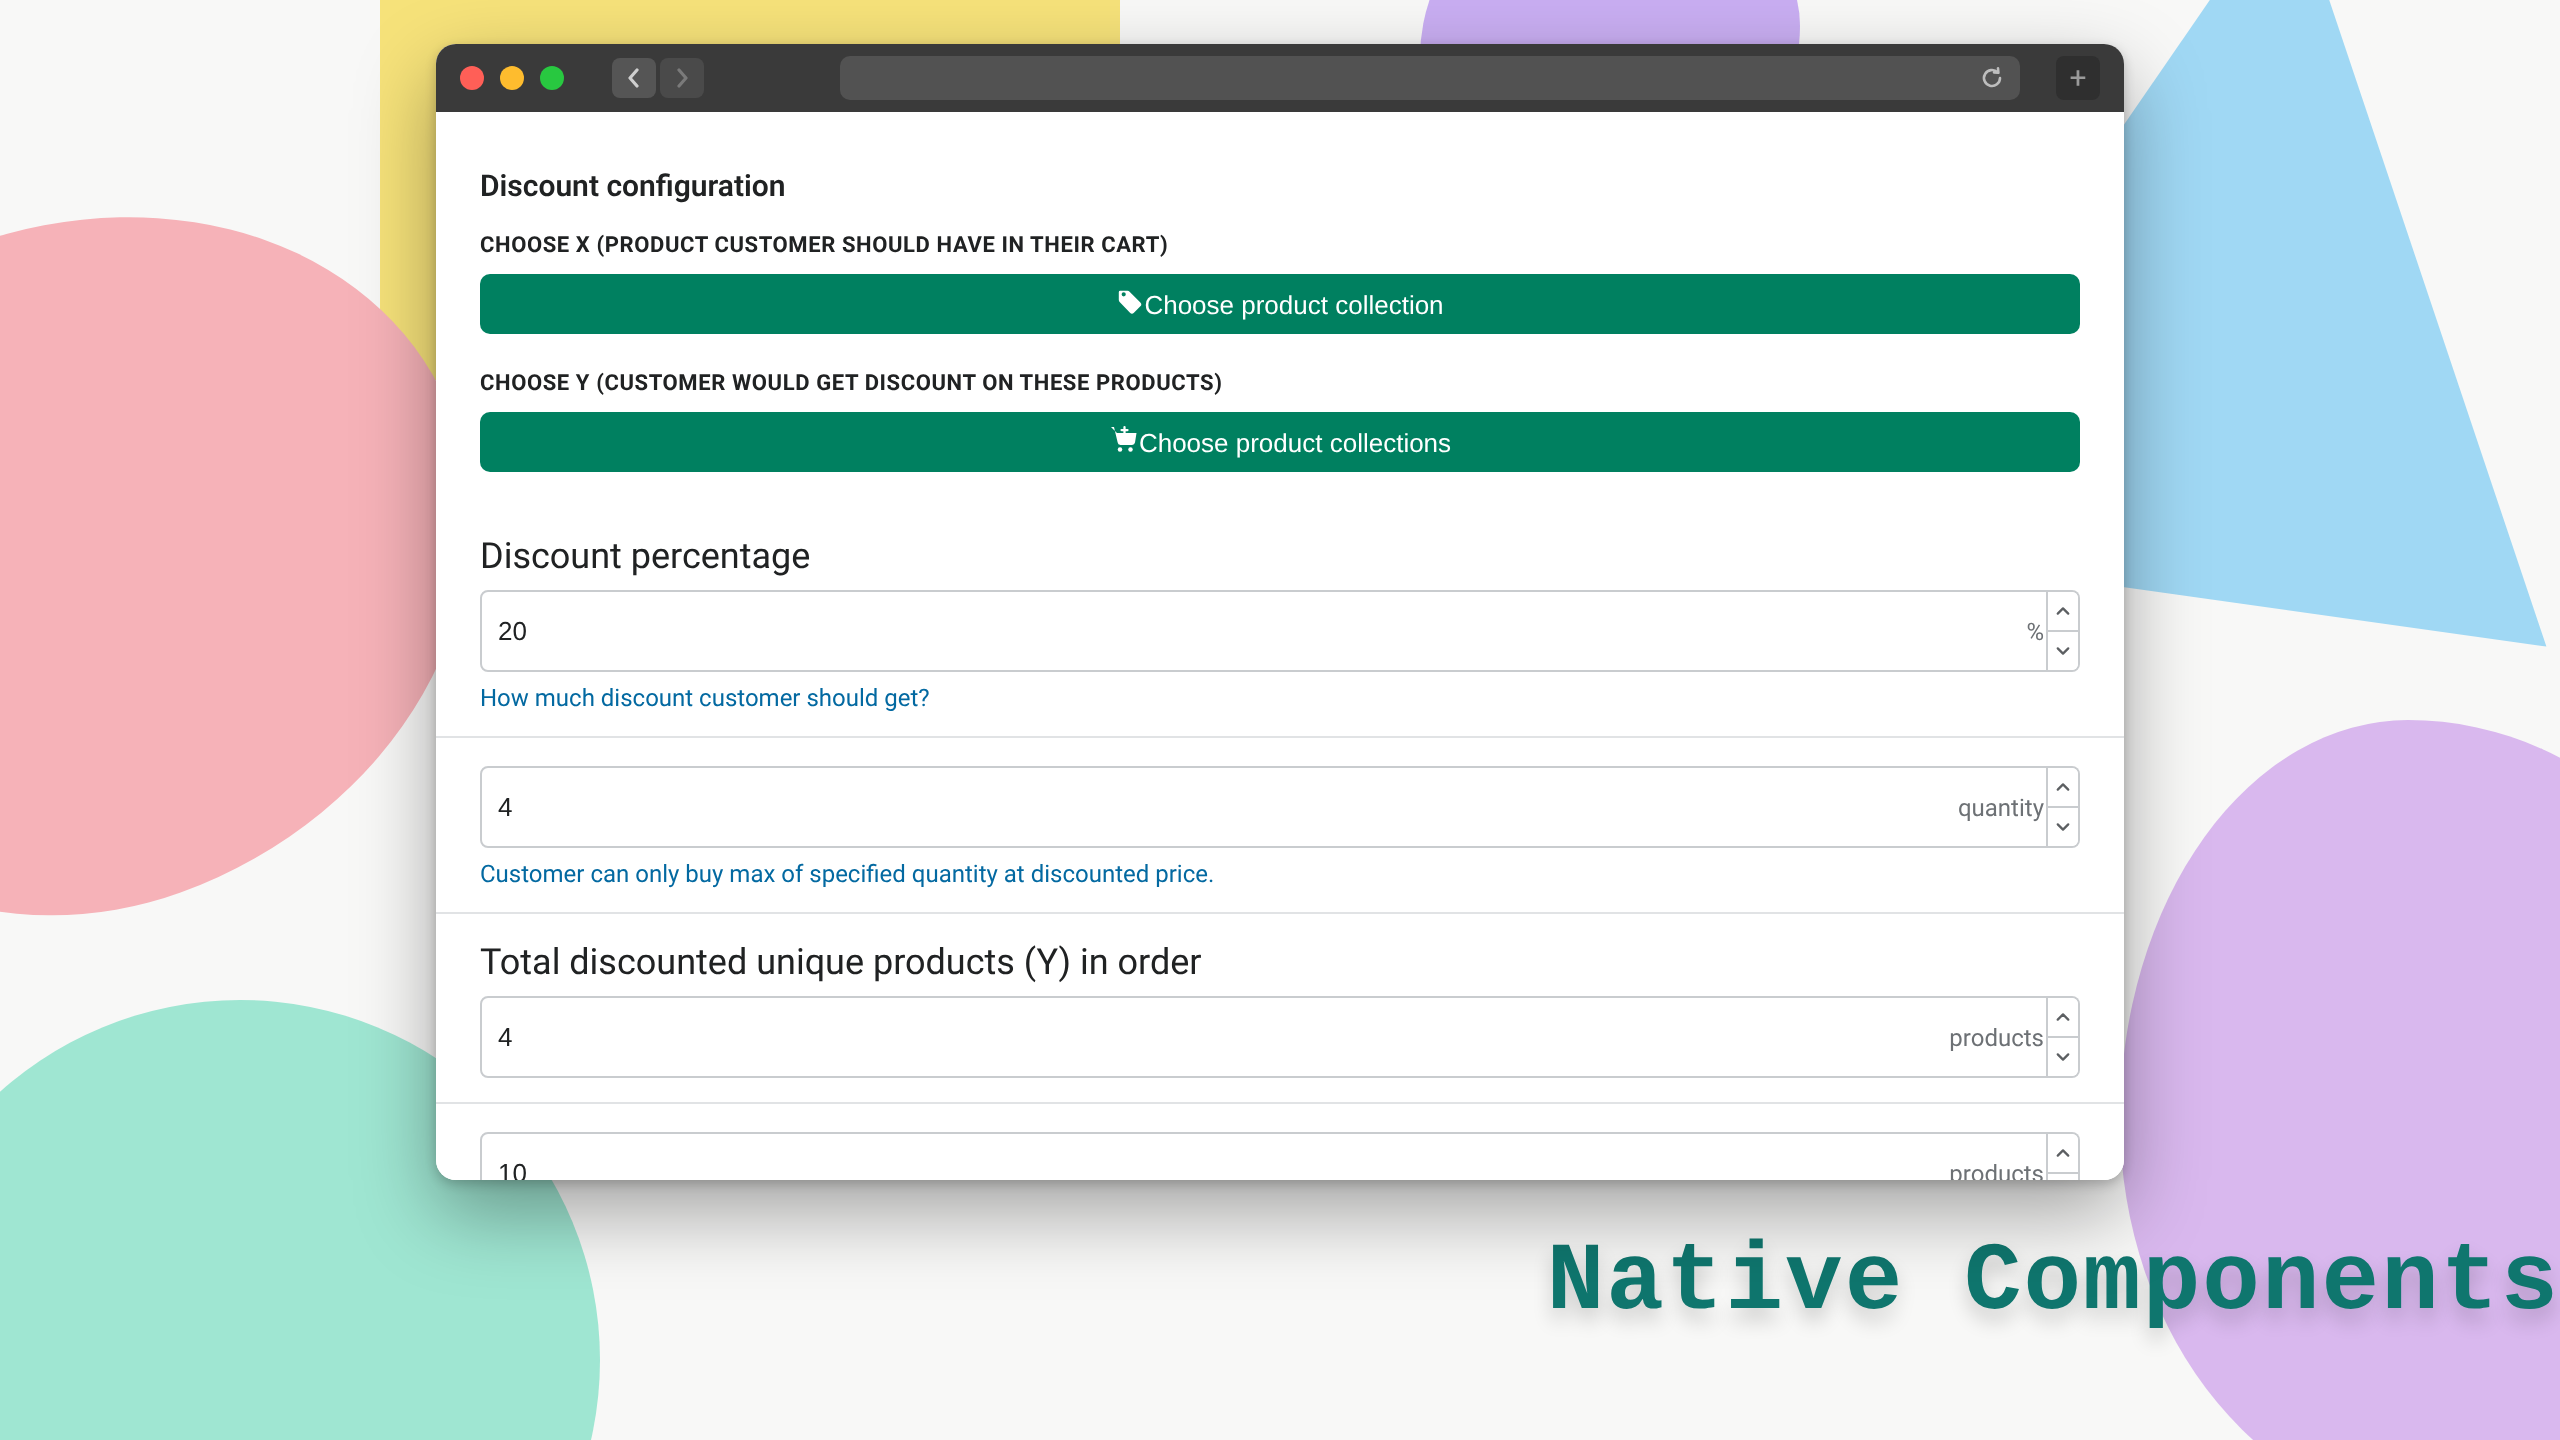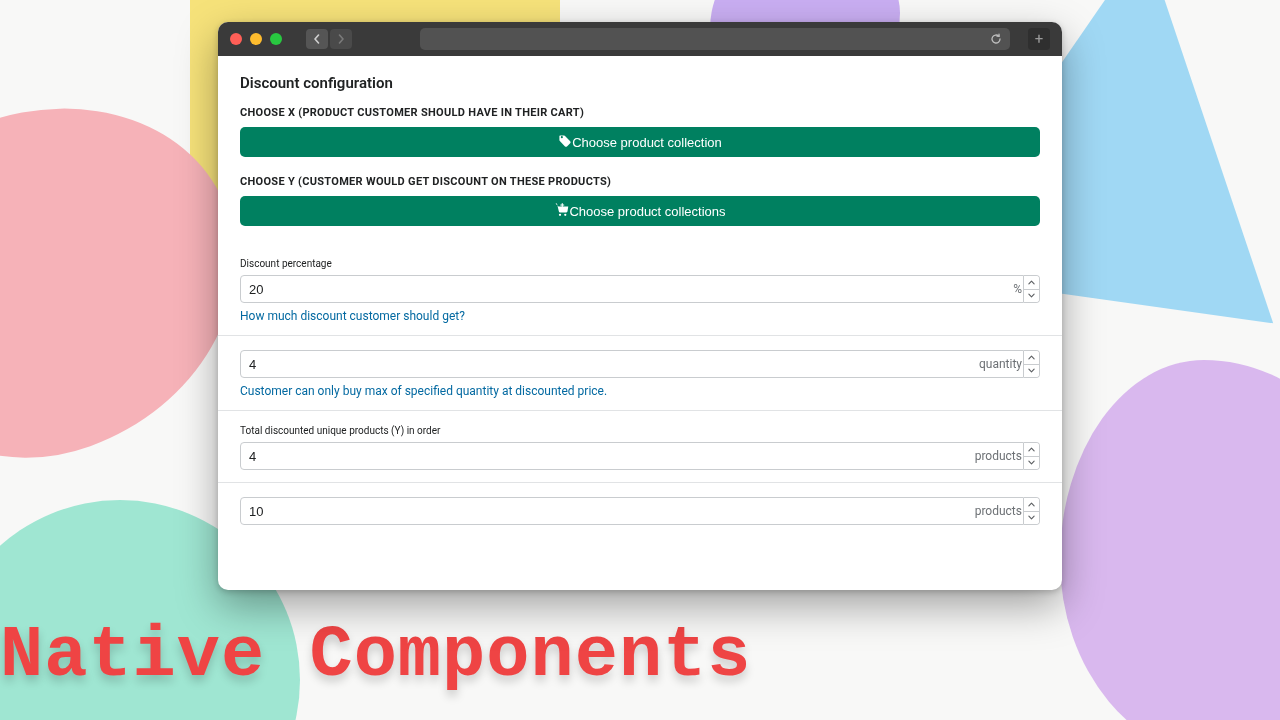--- a/index.html
+++ b/index.html
@@ -9,23 +9,23 @@
   
   .blob { position: absolute; }
   .blob-yellow { left: 190px; top: -40px; width: 370px; height: 230px; background: #f6e27a; border-radius: 8px; }
   .blob-pink { left: -140px; top: 110px; width: 380px; height: 340px; background: #f6b2b8; border-radius: 48% 52% 55% 45% / 55% 48% 52% 45%; transform: rotate(-20deg); }
   .blob-teal { left: -60px; top: 500px; width: 360px; height: 360px; background: #9fe6d2; border-radius: 50%; }
   .blob-lilac { right: -100px; top: 360px; width: 320px; height: 400px; background: #d9b8ee; border-radius: 45% 55% 48% 52% / 50% 48% 52% 50%; }
   .blob-violet { left: 710px; top: -60px; width: 190px; height: 170px; background: #c9aef2; border-radius: 48% 52% 60% 40% / 55% 45% 60% 40%; }
   .blob-blue-tri { position:absolute; right:-20px; top:-60px; width:0; height:0; border-left:180px solid transparent; border-right:180px solid transparent; border-bottom:360px solid #a0d8f4; transform: rotate(8deg); }
 
   .hero-text {
-    position: absolute; left: 0; right: 0; top: 615px; text-align: left;
-    font-family: "Courier New", monospace; font-weight: 700; font-size: 72px;
-    letter-spacing: 1px; color: #ef4444;
+    position: absolute; left: 0; right: 0; top: 615px; text-align: right;
+    font-family: "Courier New", monospace; font-weight: 700; font-size: 48px;
+    letter-spacing: 1px; color: #0f766e;
     text-shadow: 0 6px 10px rgba(0,0,0,0.18);
   }
 
   
   .browser {
     position: absolute; left: 218px; top: 22px; width: 844px; height: 568px;
     background: #fff; border-radius: 10px; overflow: hidden;
     box-shadow: 0 16px 40px rgba(0,0,0,0.35), 0 2px 6px rgba(0,0,0,0.2);
   }
   .titlebar {
@@ -34,38 +34,38 @@
   .tl-dot { width: 12px; height: 12px; border-radius: 50%; }
   .tl-red { background: #ff5f57; } .tl-yellow { background: #febc2e; } .tl-green { background: #28c840; }
   .nav-group { display:flex; margin-left: 16px; }
   .nav-btn { width: 22px; height: 20px; background:#555; border-radius:4px; display:flex; align-items:center; justify-content:center; }
   .nav-btn + .nav-btn { margin-left:2px; background:#4a4a4a; }
   .nav-btn svg { width:10px; height:10px; }
   .url-bar { flex:1; height:22px; background:#525252; border-radius:5px; margin: 0 10px 0 60px; display:flex; align-items:center; justify-content:flex-end; padding:0 8px; }
   .refresh { color:#bdbdbd; }
   .new-tab { width:22px; height:22px; background:#2f2f2f; border-radius:4px; display:flex; align-items:center; justify-content:center; color:#9a9a9a; font-size:15px; }
 
-  .page { padding: 18px 22px 14px; background:#fff; }
+  .page { padding: 28px 22px 14px; background:#fff; }
   .page-title { font-size: 15px; font-weight: 600; color:#202223; margin-bottom: 14px; }
 
   .section-label { font-size: 11px; font-weight: 700; letter-spacing: .3px; color:#202223; margin-bottom: 8px; text-transform: uppercase; }
   .big-btn {
     width:100%; height:30px; background:#008060; color:#fff; border:none; border-radius:5px;
     display:flex; align-items:center; justify-content:center; gap:0;
     font-size:13px; font-weight:500; cursor:pointer;
   }
   .section { margin-bottom: 18px; }
 
   .divider { height:1px; background:#e1e3e5; margin: 0 -22px; }
 
   .field { padding: 14px 0 12px; }
-  .field-label { font-size: 10px; color:#202223; margin-bottom: 6px; }
+  .field-label { font-size: 18px; color:#202223; margin-bottom: 6px; }
   .input-wrap { position:relative; display:flex; align-items:stretch; }
   .num-input {
-    flex:1; height:28px; border:1px solid #c9cccf; border-radius:4px 0 0 4px;
+    flex:1; height:41px; border:1px solid #c9cccf; border-radius:4px 0 0 4px;
     padding: 0 8px; font-size:13px; color:#202223; background:#fff; outline:none;
   }
   .suffix {
     position:absolute; right:18px; top:0; bottom:0; display:flex; align-items:center;
     font-size:12px; color:#6d7175; pointer-events:none;
   }
   .stepper { width:16px; display:flex; flex-direction:column; border:1px solid #c9cccf; border-left:none; border-radius:0 4px 4px 0; overflow:hidden; }
   .step { flex:1; background:#fff; border:none; cursor:pointer; display:flex; align-items:center; justify-content:center; padding:0; }
   .step:first-child { border-bottom:1px solid #c9cccf; }
   .step svg { width:7px; height:5px; }

